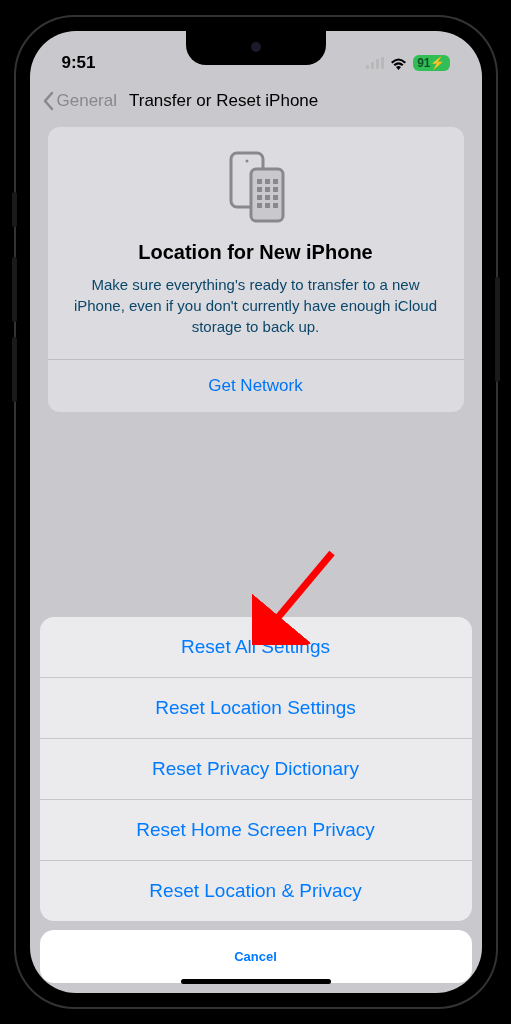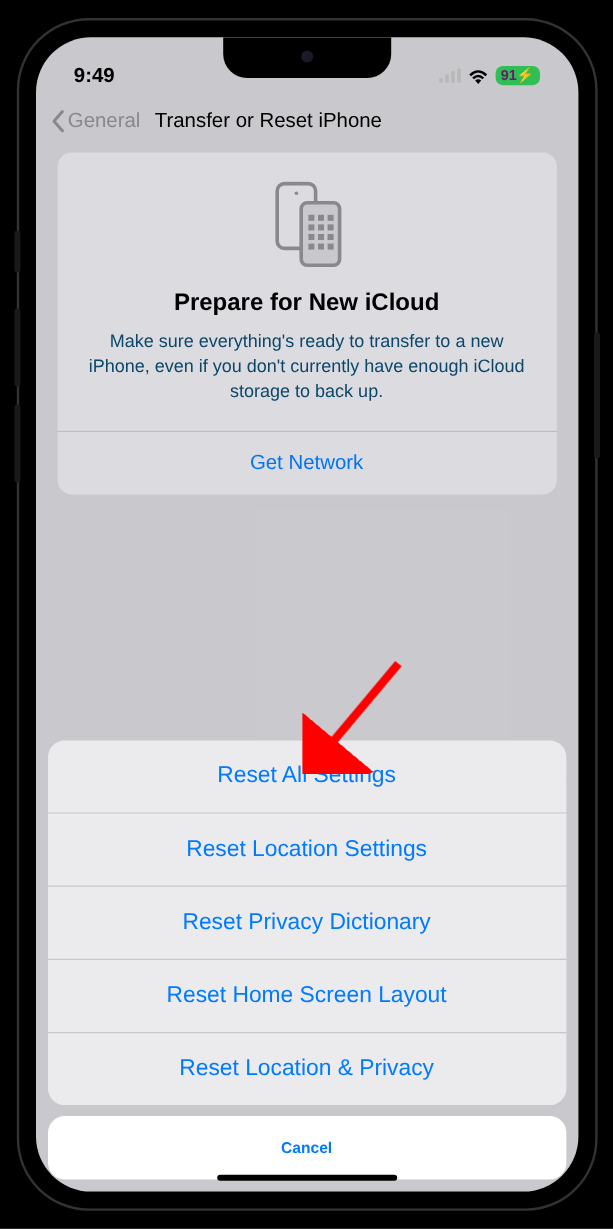--- a/index.html
+++ b/index.html
@@ -85,21 +85,21 @@
       align-items: flex-end;
       gap: 2px;
       height: 12px;
     }
     .bar { width: 3px; background: #c0c0c0; border-radius: 1px; }
     .bar:nth-child(1){height:4px} .bar:nth-child(2){height:7px}
     .bar:nth-child(3){height:10px} .bar:nth-child(4){height:12px}
     .wifi-icon { width: 17px; height: 13px; }
     .battery-badge {
       background: #34c759;
-      color: #701a75;
+      color: #14532d;
       font-size: 12px;
       font-weight: 600;
       padding: 1px 4px;
       border-radius: 6px;
       display: flex;
       align-items: center;
     }
     .nav-bar {
       display: flex;
       align-items: center;
@@ -223,21 +223,21 @@
 <div class="phone-frame">
   <div class="side-btn mute"></div>
   <div class="side-btn vol-up"></div>
   <div class="side-btn vol-down"></div>
   <div class="side-btn power"></div>
 
   <div class="screen">
     <div class="notch"></div>
 
     <div class="status-bar">
-      <span>9:49</span>
+      <span>9:51</span>
       <div class="status-right">
         <div class="signal-bars">
           <div class="bar"></div>
             <div class="bar"></div>
             <div class="bar"></div>
             <div class="bar"></div>
         </div>
         <svg class="wifi-icon" viewBox="0 0 17 13">
           <path d="M8.5 13 L6 10 Q8.5 8 11 10 Z M3.5 7.5 Q8.5 3 13.5 7.5 L12 9 Q8.5 5.8 5 9 Z M1 5 Q8.5 -2 16 5 L14.5 6.5 Q8.5 0.5 2.5 6.5 Z" fill="#000"></path>
         </svg>
@@ -274,35 +274,35 @@
                 <rect x="52" y="36" width="5" height="5"></rect>
               <rect x="36" y="44" width="5" height="5"></rect>
                 <rect x="44" y="44" width="5" height="5"></rect>
                 <rect x="52" y="44" width="5" height="5"></rect>
               <rect x="36" y="52" width="5" height="5"></rect>
                 <rect x="44" y="52" width="5" height="5"></rect>
                 <rect x="52" y="52" width="5" height="5"></rect>
             </g>
           </svg>
         </div>
-        <div class="card-title">Prepare for New iCloud</div>
+        <div class="card-title">Location for New iPhone</div>
         <div class="card-desc">Make sure everything's ready to transfer to a new iPhone, even if you don't currently have enough iCloud storage to back up.</div>
         <div class="card-divider"></div>
         <div class="card-action">Get Network</div>
       </div>
     </div>
 
     <div class="overlay"></div>
 
     <div class="action-sheet">
       <div class="sheet-group">
         <div class="sheet-item">Reset All Settings</div>
         <div class="sheet-item">Reset Location Settings</div>
         <div class="sheet-item">Reset Privacy Dictionary</div>
-        <div class="sheet-item">Reset Home Screen Layout</div>
+        <div class="sheet-item">Reset Home Screen Privacy</div>
         <div class="sheet-item">Reset Location &amp; Privacy</div>
       </div>
       <div class="cancel-btn">Cancel</div>
     </div>
 
     <div class="home-indicator"></div>
   </div>
 </div>
 
 <svg class="arrow-annotation" width="90" height="100" viewBox="0 0 90 100">

